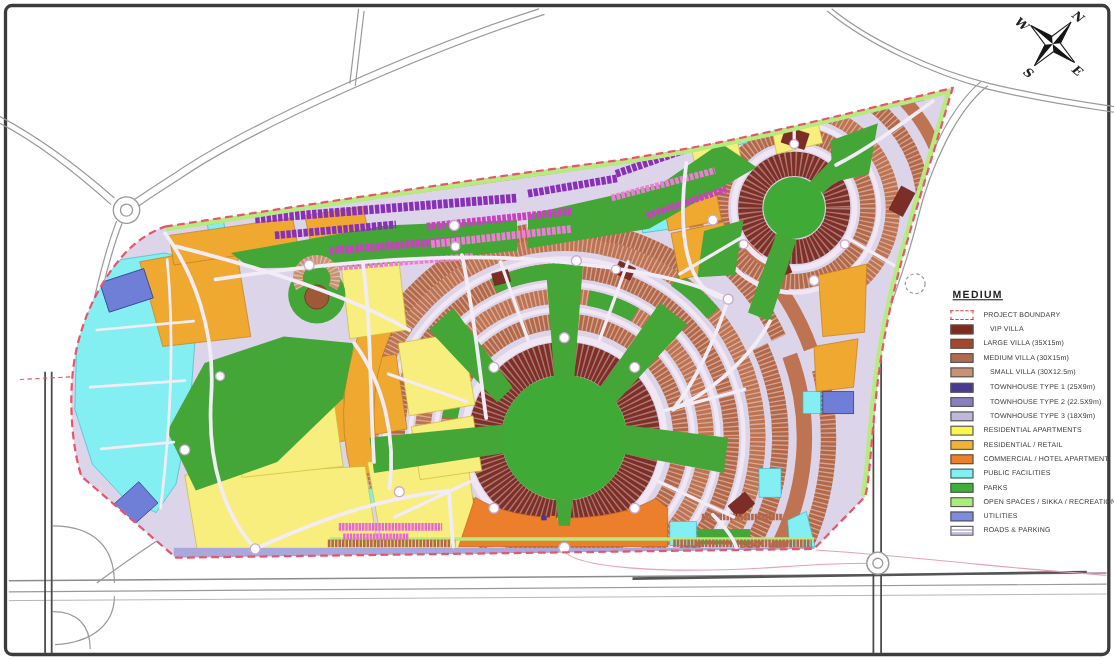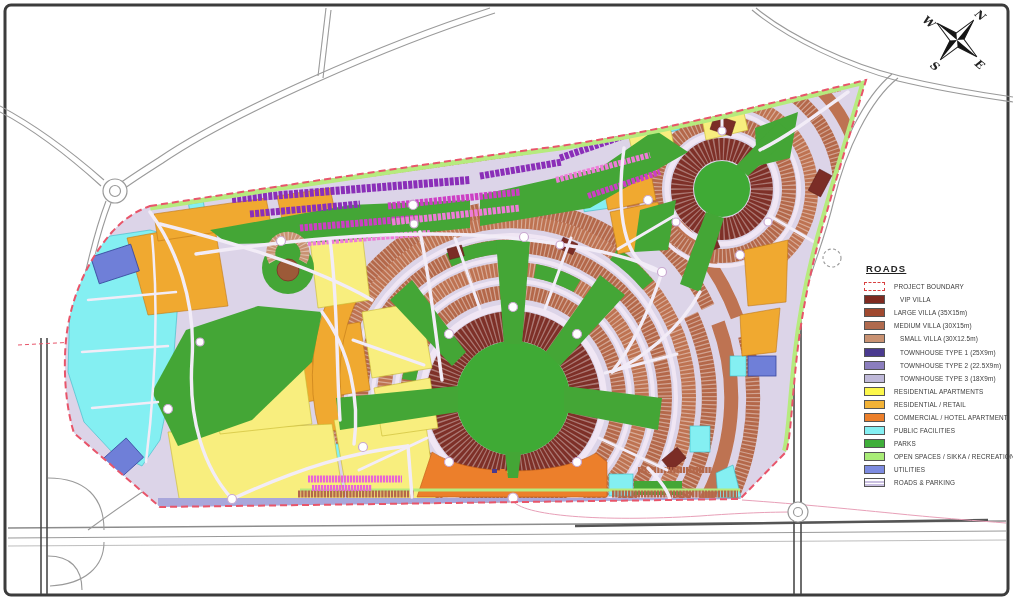--- a/index.html
+++ b/index.html
@@ -306,21 +306,21 @@
     <path d="M0,-26 L5,-5 L26,0 L5,5 L0,26 L-5,5 L-26,0 L-5,-5 Z" fill="#ffffff" stroke="#222222" stroke-width="1"></path>
     <path d="M0,-26 L5,-5 L0,0 Z M26,0 L5,5 L0,0 Z M0,26 L-5,5 L0,0 Z M-26,0 L-5,-5 L0,0 Z" fill="#151515"></path>
     <text x="2" y="-30" text-anchor="middle" font-family="DejaVu Serif, serif" font-style="italic" font-weight="bold" font-size="11" fill="#222">N</text>
     <text x="33" y="8" text-anchor="middle" font-family="DejaVu Serif, serif" font-style="italic" font-weight="bold" font-size="11" fill="#222">E</text>
     <text x="0" y="38" text-anchor="middle" font-family="DejaVu Serif, serif" font-style="italic" font-weight="bold" font-size="11" fill="#222">S</text>
     <text x="-33" y="8" text-anchor="middle" font-family="DejaVu Serif, serif" font-style="italic" font-weight="bold" font-size="11" fill="#222">W</text>
   </g>
 </svg>
 
   <div id="legend">
-    <div class="legend-title">ROADS</div>
+    <div class="legend-title">MEDIUM</div>
     <div id="legend-rows">
         <div class="legend-row">
           <span class="legend-swatch dashed-box" style="border-color: rgb(216, 64, 64);"></span>
           <span class="legend-label">PROJECT BOUNDARY</span>
         </div>
         <div class="legend-row">
           <span class="legend-swatch" style="background: rgb(126, 42, 32);"></span>
           <span class="legend-label indent">VIP VILLA</span>
         </div>
         <div class="legend-row">

